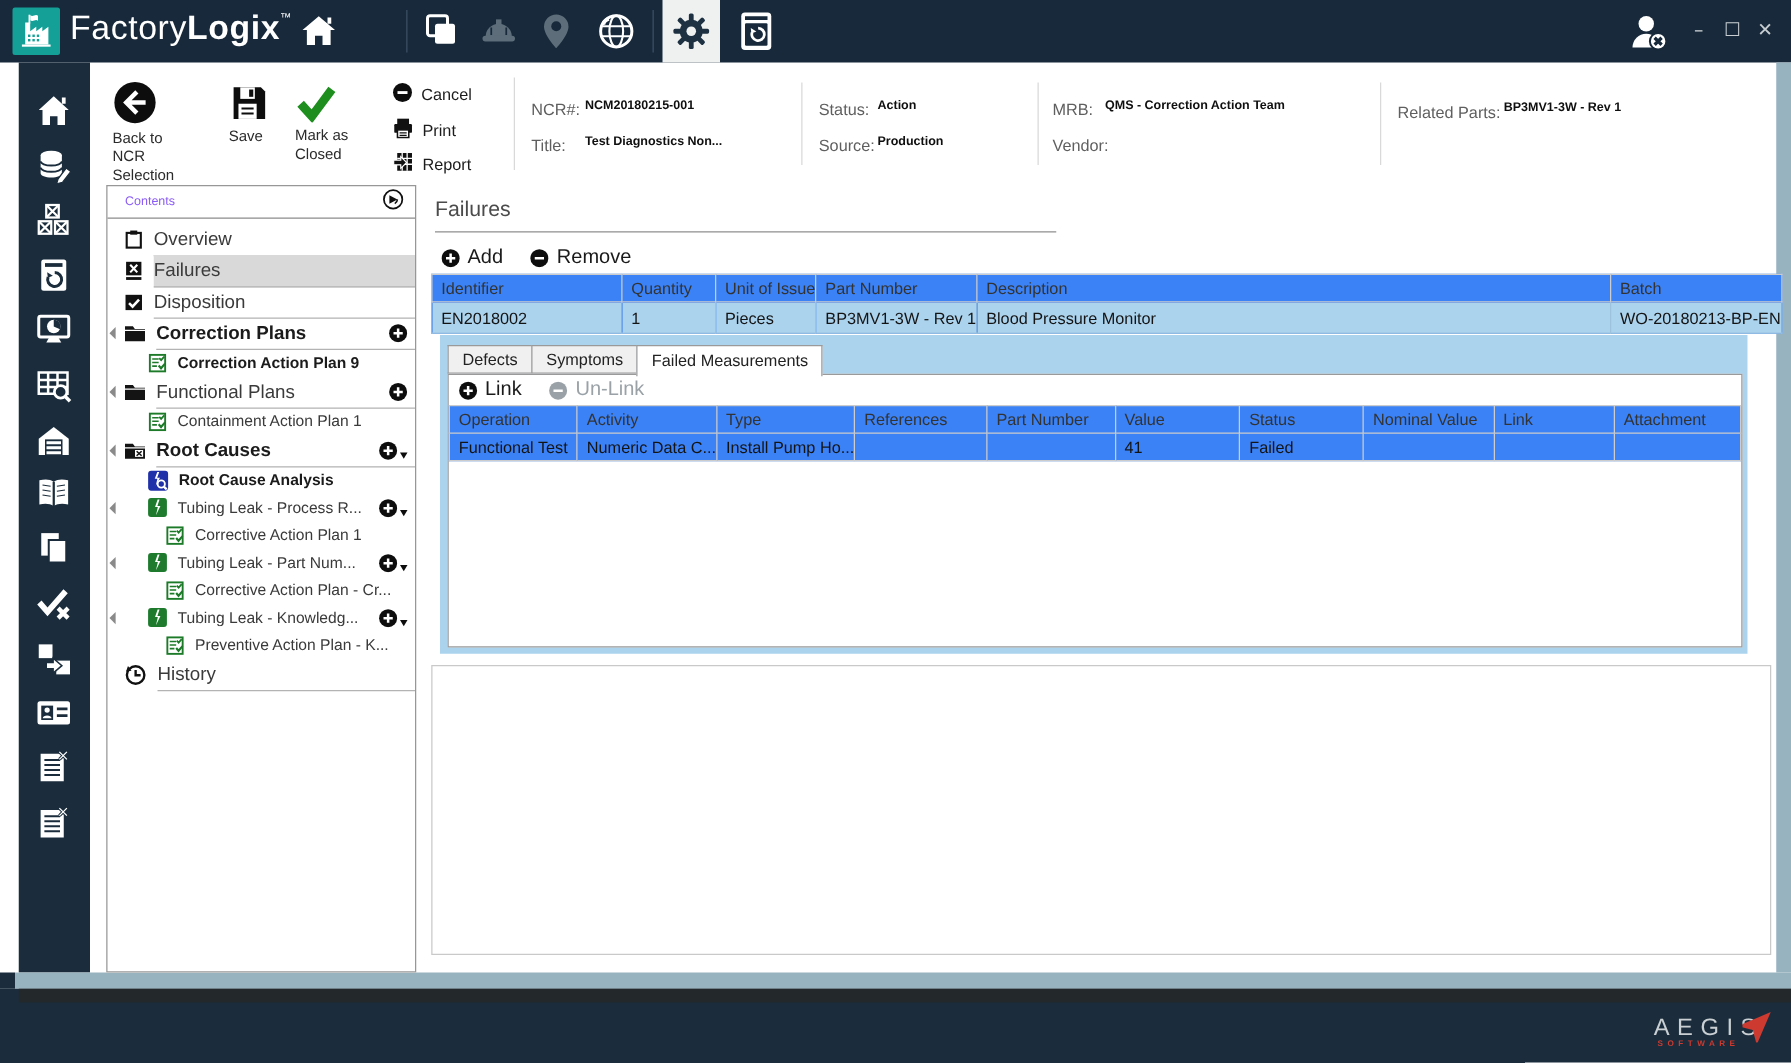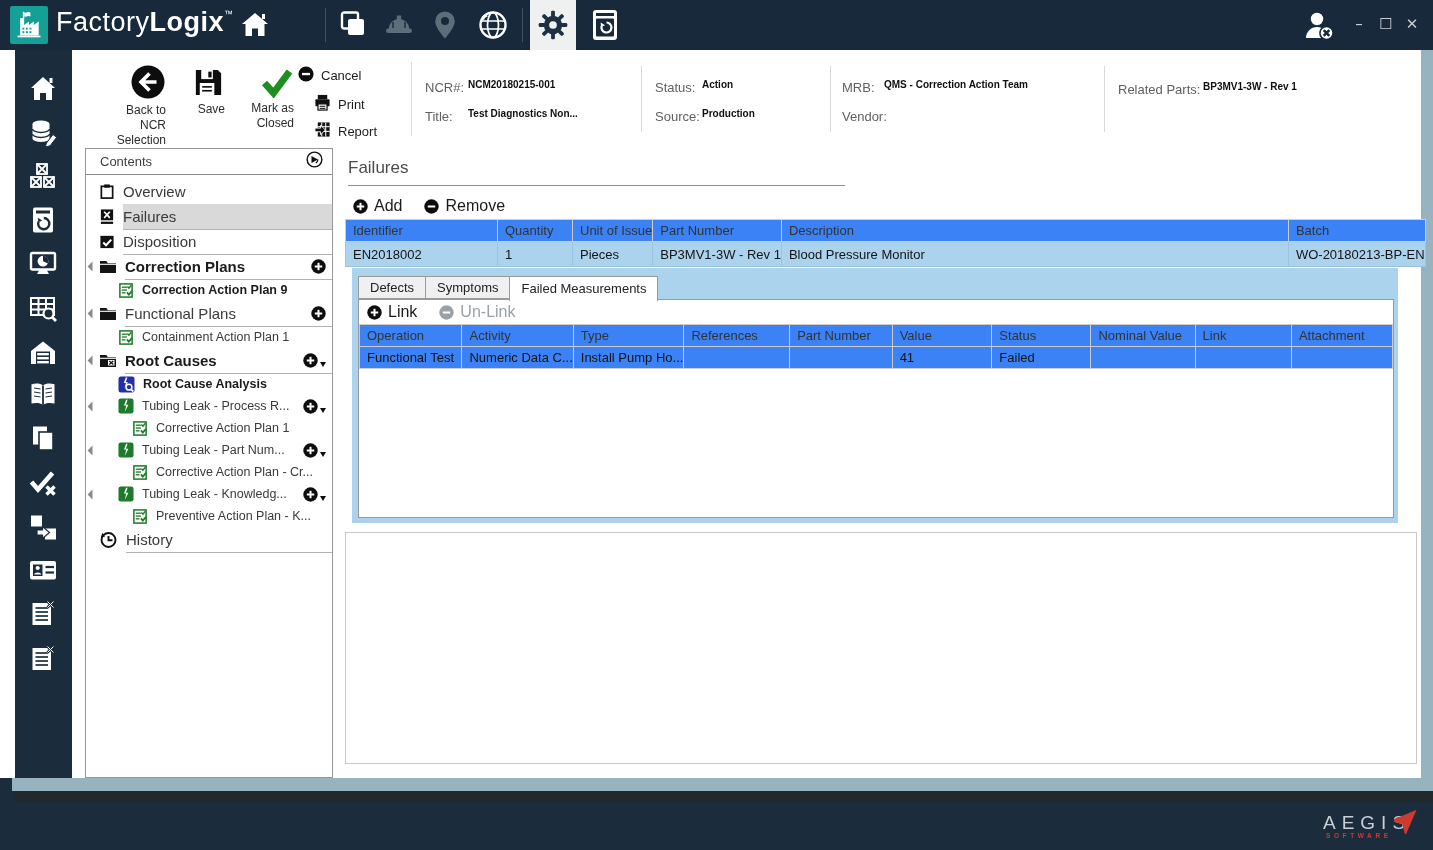--- a/index.html
+++ b/index.html
@@ -24,32 +24,32 @@
   .left-rail{left:15px;top:50px;width:57px;height:728px;background:#1B2D3C;}
   .right-strip{left:1421px;top:50px;width:12px;height:728px;background:#97B3C0;}
   .bottom-strip{left:12px;top:778px;width:1421px;height:13px;background:#97B3C0;}
   .bottom-left-navy{left:0;top:778px;width:12px;height:13px;background:#1B2D3C;}
   .footer{left:0;top:791px;width:1433px;height:59px;background:#1B2D3C;}
   .footer-band{left:15px;top:791px;width:1418px;height:11px;background:#23292B;}
 
   .rail-ico{left:26px;width:34px;height:34px;display:flex;align-items:center;justify-content:center;cursor:pointer;}
 
   
-  .toolbtn{color:#2b2b2b;font-size:12px;text-align:right;cursor:pointer;}
+  .toolbtn{color:#2b2b2b;font-size:12px;text-align:left;cursor:pointer;}
   .toolbtn .lbl{display:block;line-height:15px;}
   .stackbtn{display:flex;align-items:center;gap:7px;font-size:13px;color:#1c1c1c;cursor:pointer;}
   .vdiv{width:1px;background:#d9d9d9;}
 
   .fld-lbl{color:#5f5f5f;font-size:13px;white-space:nowrap;}
   .fld-val{color:#0f0f0f;font-size:10px;font-weight:700;white-space:nowrap;}
 
   
   .contents{left:85px;top:148px;width:248px;height:630px;border:1px solid #979797;background:#fff;box-sizing:border-box;}
   .contents-head{height:25px;border-bottom:1px solid #8c8c8c;display:flex;align-items:center;padding:0 9px 0 14px;}
-  .contents-title{flex:1;font-size:13px;color:#404040;}
+  .contents-title{flex:1;font-size:10px;color:#8b5cf6;}
   .tree{padding-top:4px;}
   .tree-row{display:flex;align-items:center;cursor:pointer;}
   .tree-row.lv0{height:25px;font-size:15px;color:#3a3a3a;}
   .tree-row.lvc{height:22px;font-size:12.5px;color:#3a3a3a;}
   .tr-exp{width:13px;display:flex;justify-content:center;flex:none;}
   .tri{width:0;height:0;border-left:7px solid #8a8a8a;border-top:7px solid transparent;transform:rotate(45deg);}
   .tr-ico{flex:none;display:flex;align-items:center;justify-content:center;margin-right:8px;}
   .tr-wrap{flex:1;display:flex;align-items:center;height:100%;min-width:0;padding-right:6px;}
   .tr-wrap.u{border-bottom:1px solid #b3b3b3;}
   .tr-wrap.sel{background:#D9D9D9;}
@@ -344,21 +344,21 @@
     <span class="lbl">Save</span>
   </div>
   <div class="abs toolbtn" style="left:236px;top:68px;width:58px">
     <span><svg width="34" height="30" viewBox="0 0 34 30">
           <path d="M4.5 15 l9 10 L29.5 3.5" stroke="#1E8F1E" stroke-width="7" fill="none"></path>
         </svg></span>
     <span class="lbl">Mark as</span>
     <span class="lbl">Closed</span>
   </div>
 
-  <div class="abs stackbtn" style="left:298px;top:66px">
+  <div class="abs stackbtn" style="left:314px;top:66px">
     <span><svg width="16" height="16" viewBox="0 0 16 16">
           <circle cx="8" cy="8" r="7.6" fill="#0D0D0D"></circle>
           <rect x="4" y="6.9" width="8" height="2.3" fill="#fff"></rect>
         </svg></span>
     <span>Cancel</span>
   </div>
   <div class="abs stackbtn" style="left:314px;top:94px">
     <span><svg width="17" height="17" viewBox="0 0 18 18">
           <rect x="4" y="1" width="10" height="4.5" fill="#111"></rect>
           <rect x="1.5" y="5.5" width="15" height="7.5" rx="1" fill="#111"></rect>

